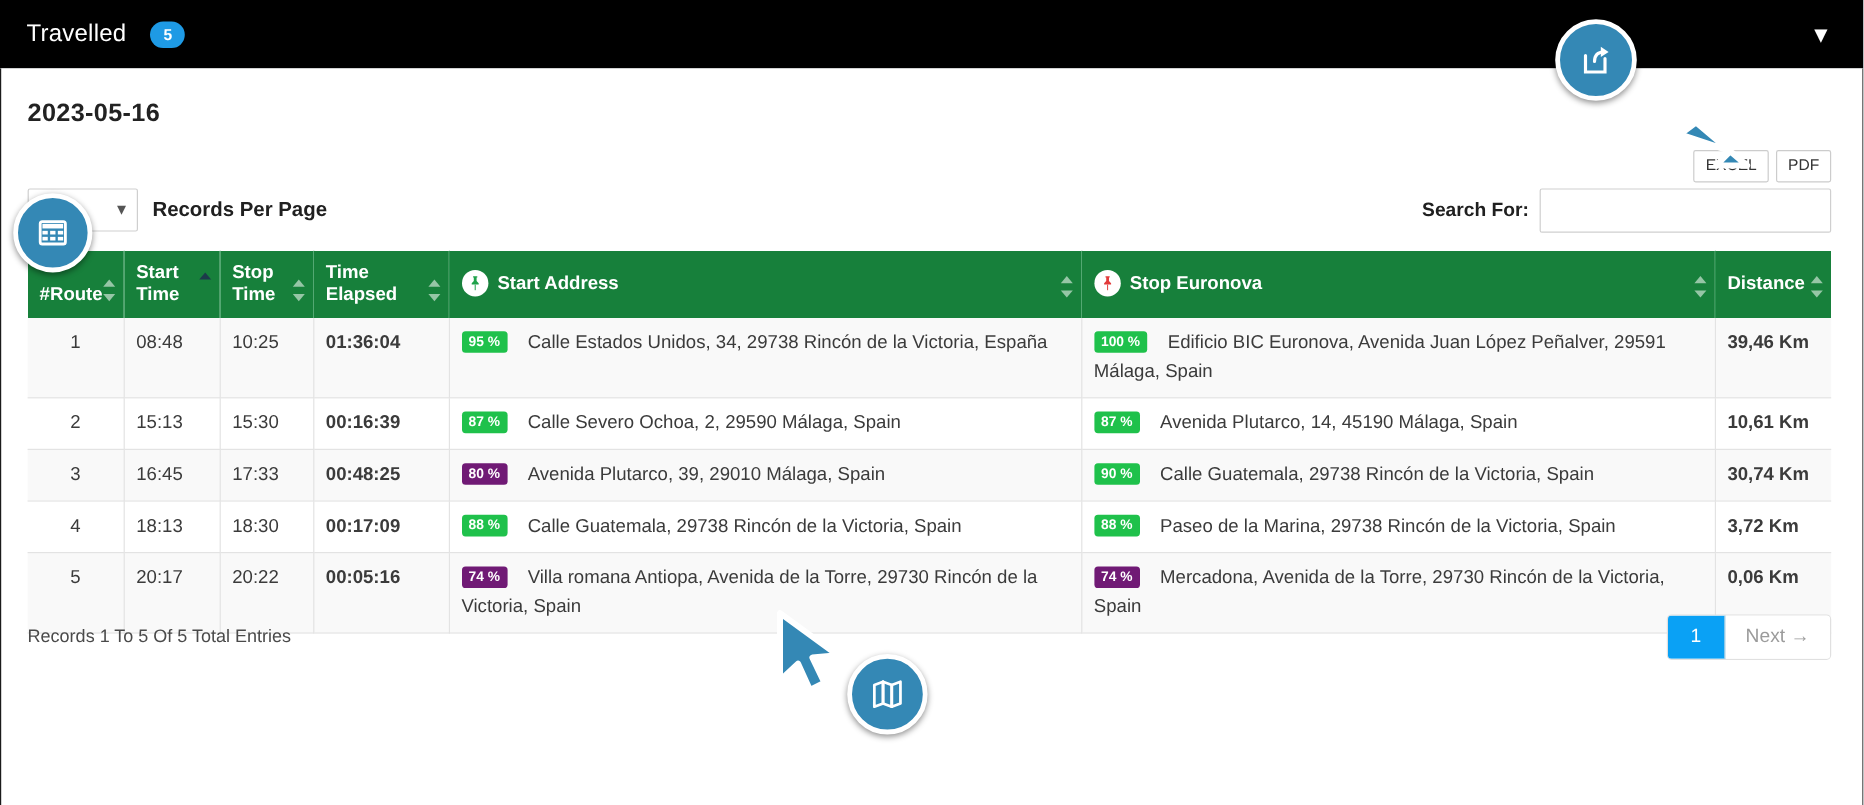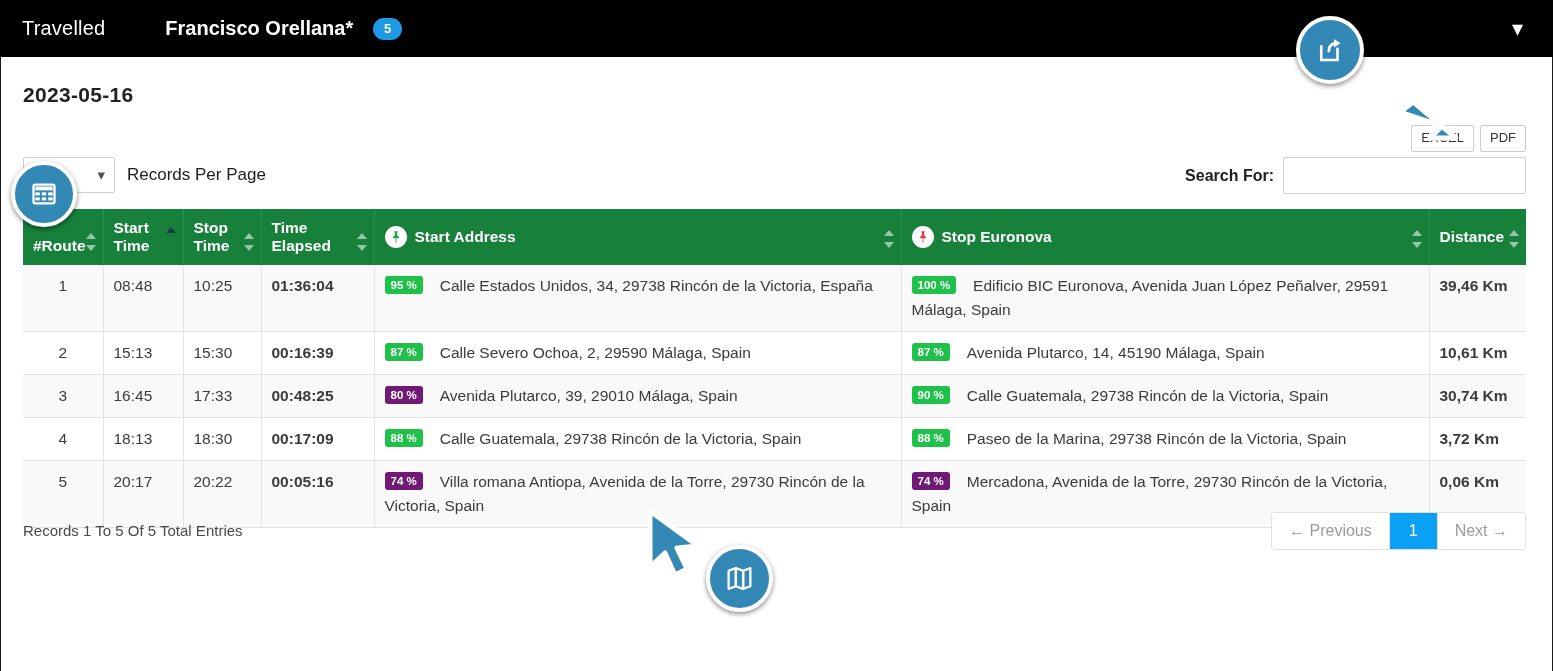--- a/index.html
+++ b/index.html
@@ -128,21 +128,21 @@
   .rpp-select .caret {
     position: absolute;
     right: 9px; top: 9px;
     color: #555555;
     font-size: 15px;
     line-height: 1;
   }
   .rpp-label {
     margin-left: 12px;
     font-size: 17px;
-    font-weight: normal;
+    font-weight: bold;
     color: #202020;
   }
   .search-wrap {
     position: absolute;
     right: 0; top: 0;
     display: flex;
     align-items: center;
   }
   .search-label {
     font-size: 16px;
@@ -313,21 +313,20 @@
   .cursor-a1 { left: 1360px; top: 60px; }
   .cursor-a2 { left: 636px;  top: 505px; }
 </style>
 </head>
 <body>
 
 <div id="screen">
 
   <div class="topbar">
     <span class="topbar-title">Travelled</span>
-    <span class="topbar-user">Francisco Orellana*</span>
     <span class="topbar-badge">5</span>
     <span class="topbar-spacer"></span>
     <span class="chevron-down">▾</span>
   </div>
 
   <div class="card">
 
     <div class="date-heading">2023-05-16</div>
 
     <div class="export-group">
@@ -498,21 +497,20 @@
             </td>
             <td class="c-dist">0,06 Km</td>
           </tr>
         </tbody>
       </table>
     </div>
 
     <div class="footer-info">Records 1 To 5 Of 5 Total Entries</div>
 
     <div class="pagination">
-      <div class="pg">← Previous</div>
       <div class="pg active">1</div>
       <div class="pg">Next →</div>
     </div>
   </div>
 
   <div class="fab fab-share">
     <svg width="30" height="30" viewBox="0 0 24 24" aria-hidden="true">
       <path d="M5 9v11h13V11" fill="none" stroke="#ffffff" stroke-width="2.1" stroke-linecap="round"></path>
       <path d="M11 13c0-4.2 2.6-6.3 6.4-6.5" fill="none" stroke="#ffffff" stroke-width="2.1" stroke-linecap="round"></path>
       <path d="M15.2 3.2L20.4 6.6 15.2 10z" fill="#ffffff"></path>

